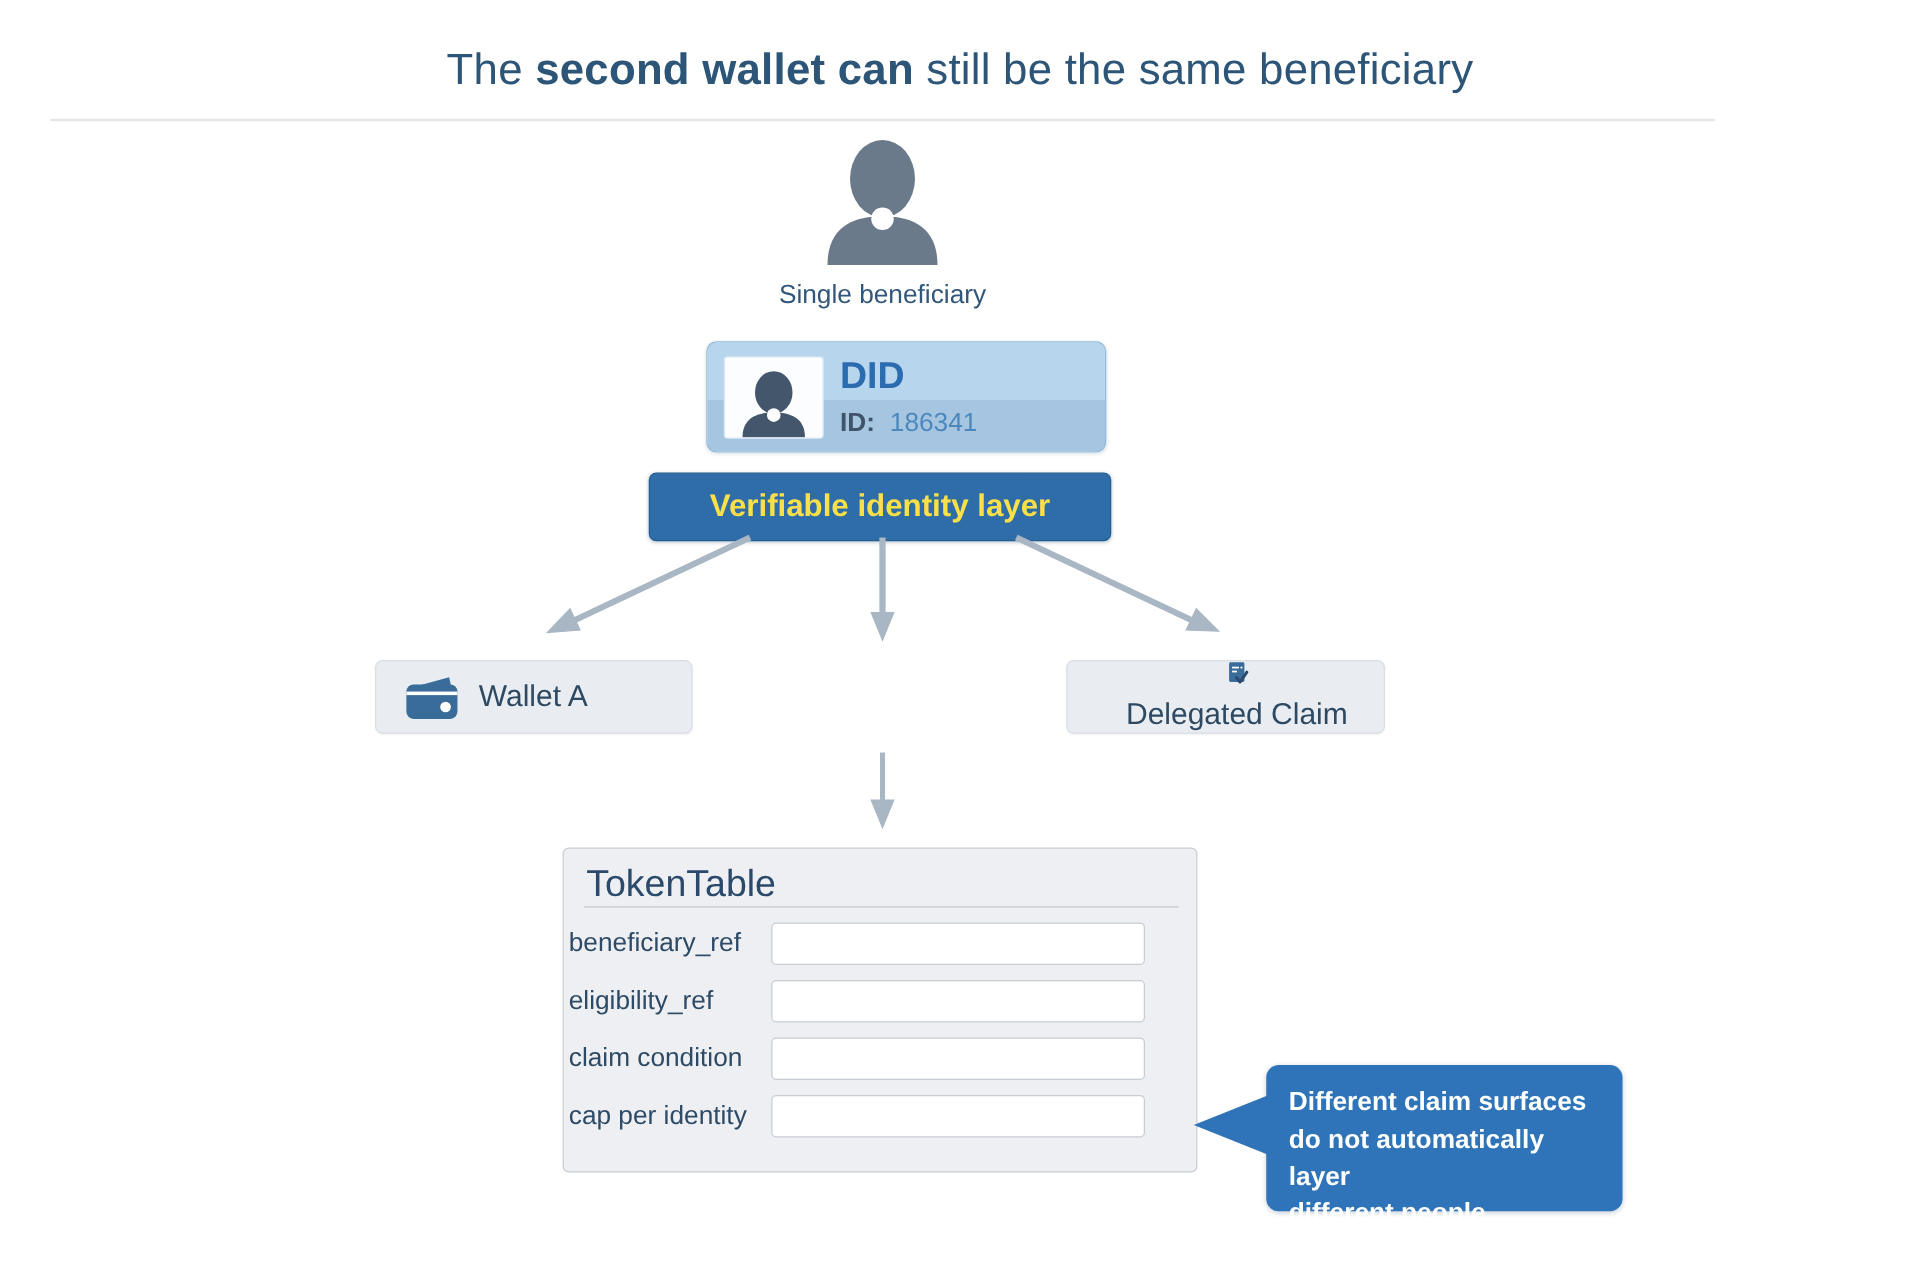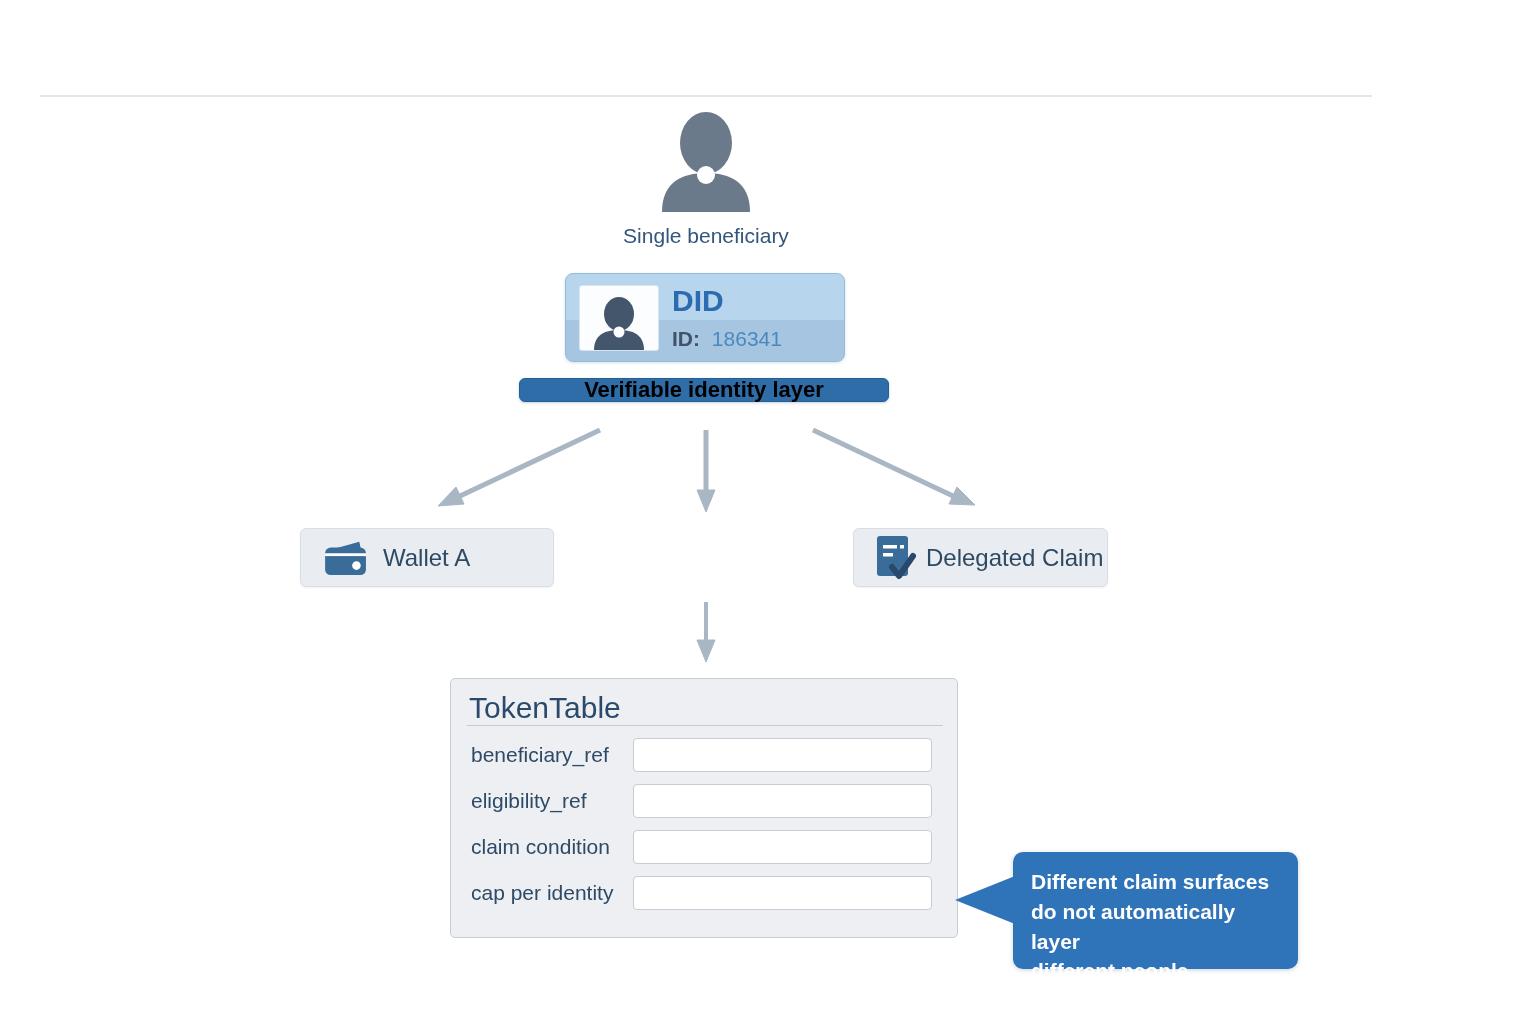--- a/index.html
+++ b/index.html
@@ -28,69 +28,72 @@
 
   .title{position:absolute;top:36px;left:0;width:100%;text-align:center;
          font-size:35px;color:var(--c-title_text);letter-spacing:.2px;}
   .title .b{font-weight:bold;}
   .title-divider{position:absolute;top:95px;left:40px;width:1332px;height:2px;background:#e3e5e9;}
 
   .person-top{position:absolute;left:656px;top:112px;width:100px;height:100px;}
   .beneficiary-label{position:absolute;top:224px;left:0;width:1412px;text-align:center;
          font-size:21px;color:#32567c;}
 
-  .did-card{position:absolute;left:565px;top:273px;width:280px;height:89px;border-radius:8px;
+  .did-card{position:absolute;left:565px;top:273px;width:320px;height:89px;border-radius:8px;
          border:1px solid var(--c-card_border);
          background:linear-gradient(to bottom,var(--c-card_light) 0%,var(--c-card_light) 53%,var(--c-card_dark) 53%,var(--c-card_dark) 100%);
          box-shadow:0 1px 3px rgba(40,80,120,.18);}
   .id-photo{position:absolute;left:13px;top:11px;width:80px;height:66px;background:#fcfdfe;
          border:1px solid #d9e6f1;border-radius:3px;display:flex;align-items:flex-end;justify-content:center;overflow:hidden;}
   .did-title{position:absolute;left:106px;top:10px;font-size:30px;font-weight:bold;color:var(--c-did_text);}
   .did-idline{position:absolute;left:106px;top:53px;font-size:21px;}
   .did-idline .id-label{font-weight:bold;color:#3f536a;}
   .did-idline .id-value{color:var(--c-id_value);margin-left:6px;}
 
-  .identity-banner{position:absolute;left:519px;top:378px;width:370px;height:24px;
+  .identity-banner{position:absolute;left:519px;top:378px;width:370px;height:55px;
          background:var(--c-banner_bg);border:1px solid var(--c-banner_border);border-radius:6px;
          display:flex;align-items:center;justify-content:center;
-         color:#000000;font-weight:bold;font-size:22px;box-shadow:0 1px 3px rgba(30,70,110,.25);}
+         color:#fde047;font-weight:bold;font-size:25px;box-shadow:0 1px 3px rgba(30,70,110,.25);}
 
   .arrows{position:absolute;left:0;top:0;width:1536px;height:1024px;pointer-events:none;}
 
   .node{position:absolute;top:528px;height:59px;background:var(--c-node_bg);
         border:1px solid var(--c-node_border);border-radius:6px;
         display:flex;align-items:center;padding-left:22px;gap:14px;
         box-shadow:0 1px 2px rgba(0,0,0,.06);}
   .node .node-label{font-size:24px;color:var(--c-text_dark);}
   .node-a{left:300px;width:254px;}
   .node-b{left:587px;width:235px;}
-  .node-c{left:853px;width:255px;gap:10px;padding-left:18px;}
+  .node-c{left:853px;width:255px;gap:10px;padding-left:18px;flex-direction:column;}
 
   .token-panel{position:absolute;left:450px;top:678px;width:508px;height:260px;
         background:var(--c-panel_bg);border:1px solid var(--c-panel_border);border-radius:5px;}
   .token-title{position:absolute;left:18px;top:12px;font-size:30px;color:#2b4a6b;}
   .token-divider{position:absolute;left:16px;top:46px;width:476px;height:1px;background:#c6cbd2;}
   .token-rows{position:absolute;left:0;top:59px;width:100%;}
-  .token-row{display:flex;align-items:center;height:34px;margin-bottom:12px;padding-left:20px;}
+  .token-row{display:flex;align-items:center;height:34px;margin-bottom:12px;padding-left:4px;}
   .token-row .row-label{width:162px;font-size:21px;color:#2d4a66;}
   .token-row input{width:299px;height:34px;background:#ffffff;border:1px solid #c7ccd3;
         border-radius:4px;outline:none;font-size:18px;color:#2d4a66;padding:0 10px;}
 
   .callout{position:absolute;left:1013px;top:852px;width:285px;height:117px;
         background:var(--c-callout_bg);border-radius:10px;color:#ffffff;font-weight:bold;
         font-size:21px;line-height:1.42;padding:15px 18px;box-shadow:0 1px 4px rgba(30,70,110,.25);}
   .callout-tail{position:absolute;left:-58px;top:24px;width:0;height:0;
         border-top:24px solid transparent;border-bottom:24px solid transparent;
         border-right:60px solid var(--c-callout_bg);}
 </style>
 </head>
 <body>
 
 <div class="canvas">
 
+  <div class="title">
+    <span>The </span><span class="b">second wallet</span><span class="b"> can</span><span> still be the same beneficiary</span>
+  </div>
   <div class="title-divider"></div>
 
   <div class="person-top">
     <svg viewBox="0 0 100 100" width="100" height="100">
       <ellipse cx="50" cy="31" rx="26" ry="31" fill="var(--c-person_gray)"></ellipse>
       <path d="M6 100 C6 70 26 61 50 61 C74 61 94 70 94 100 Z" fill="var(--c-person_gray)"></path>
       <circle cx="50" cy="63" r="9" fill="#ffffff"></circle>
     </svg>
   </div>
   <div class="beneficiary-label">Single beneficiary</div>

